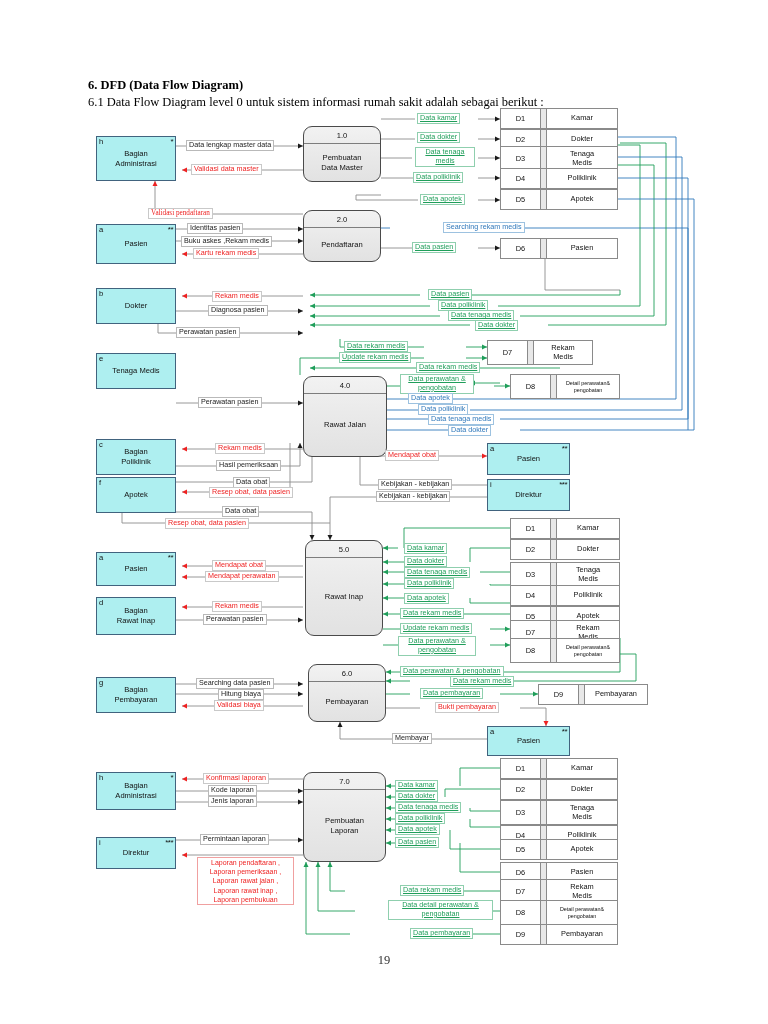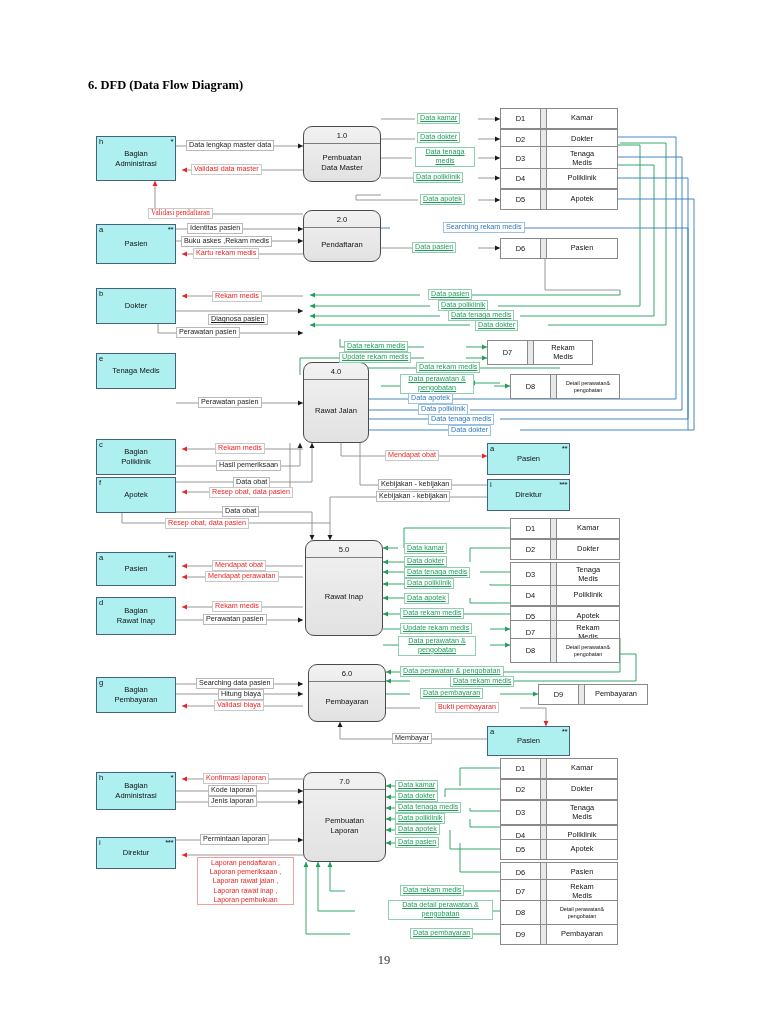--- a/index.html
+++ b/index.html
@@ -151,20 +151,21 @@
     text-align: center;
     white-space: normal;
   }
 </style>
 </head>
 <body>
 
 <div id="page">
 
   <div class="h-title">6. DFD (Data Flow Diagram)</div>
+  <div class="h-sub">6.1 Data Flow Diagram  level 0 untuk sistem  informasi rumah sakit adalah sebagai berikut :</div>
 
   <svg id="wires" viewBox="0 0 768 1024">
     <defs>
       <marker id="ak" markerWidth="7" markerHeight="7" refX="6" refY="3" orient="auto">
         <path d="M0,0 L6,3 L0,6 z" fill="#1a1a1a"></path>
       </marker>
       <marker id="ar" markerWidth="7" markerHeight="7" refX="6" refY="3" orient="auto">
         <path d="M0,0 L6,3 L0,6 z" fill="#ee2222"></path>
       </marker>
       <marker id="ag" markerWidth="7" markerHeight="7" refX="6" refY="3" orient="auto">
@@ -341,21 +342,21 @@
 
   <div class="process" style="left:303px; top:126px; width:78px; height:56px;">
     <div class="pnum">1.0</div>
     <div class="pname" style="white-space:pre-line;">Pembuatan
 Data Master</div>
   </div>
   <div class="process" style="left:303px; top:210px; width:78px; height:52px;">
     <div class="pnum">2.0</div>
     <div class="pname" style="white-space:pre-line;">Pendaftaran</div>
   </div>
-  <div class="process" style="left:303px; top:362px; width:66px; height:81px;">
+  <div class="process" style="left:303px; top:376px; width:84px; height:81px;">
     <div class="pnum">4.0</div>
     <div class="pname" style="white-space:pre-line;">Rawat Jalan</div>
   </div>
   <div class="process" style="left:305px; top:540px; width:78px; height:96px;">
     <div class="pnum">5.0</div>
     <div class="pname" style="white-space:pre-line;">Rawat Inap</div>
   </div>
   <div class="process" style="left:308px; top:664px; width:78px; height:58px;">
     <div class="pnum">6.0</div>
     <div class="pname" style="white-space:pre-line;">Pembayaran</div>
@@ -592,21 +593,21 @@
   <div class="flab g" style="left:420px; top:194px;">Data apotek</div>
 
   <div class="flab r" style="left:148px; top:208px;font-family:Liberation Serif, serif;">Validasi pendaftaran</div>
   <div class="flab k" style="left:187px; top:223px;">Identitas pasien</div>
   <div class="flab k" style="left:181px; top:236px;">Buku askes ,Rekam medis</div>
   <div class="flab r" style="left:193px; top:248px;">Kartu rekam medis</div>
   <div class="flab b" style="left:443px; top:222px;">Searching rekam medis</div>
   <div class="flab g" style="left:412px; top:242px;">Data pasien</div>
 
   <div class="flab r" style="left:212px; top:291px;">Rekam medis</div>
-  <div class="flab k" style="left:208px; top:314px;text-decoration:underline;">Diagnosa pasien</div>
+  <div class="flab k" style="left:208px; top:305px;">Diagnosa pasien</div>
   <div class="flab g" style="left:428px; top:289px;">Data pasien</div>
   <div class="flab g" style="left:438px; top:300px;">Data poliklinik</div>
   <div class="flab g" style="left:448px; top:310px;">Data tenaga medis</div>
   <div class="flab g" style="left:475px; top:320px;">Data dokter</div>
   <div class="flab k" style="left:176px; top:327px;">Perawatan pasien</div>
   <div class="flab g" style="left:344px; top:341px;">Data rekam medis</div>
   <div class="flab g" style="left:339px; top:352px;">Update rekam medis</div>
   <div class="flab k" style="left:198px; top:397px;">Perawatan pasien</div>
 
   <div class="flab g" style="left:416px; top:362px;">Data rekam medis</div>

